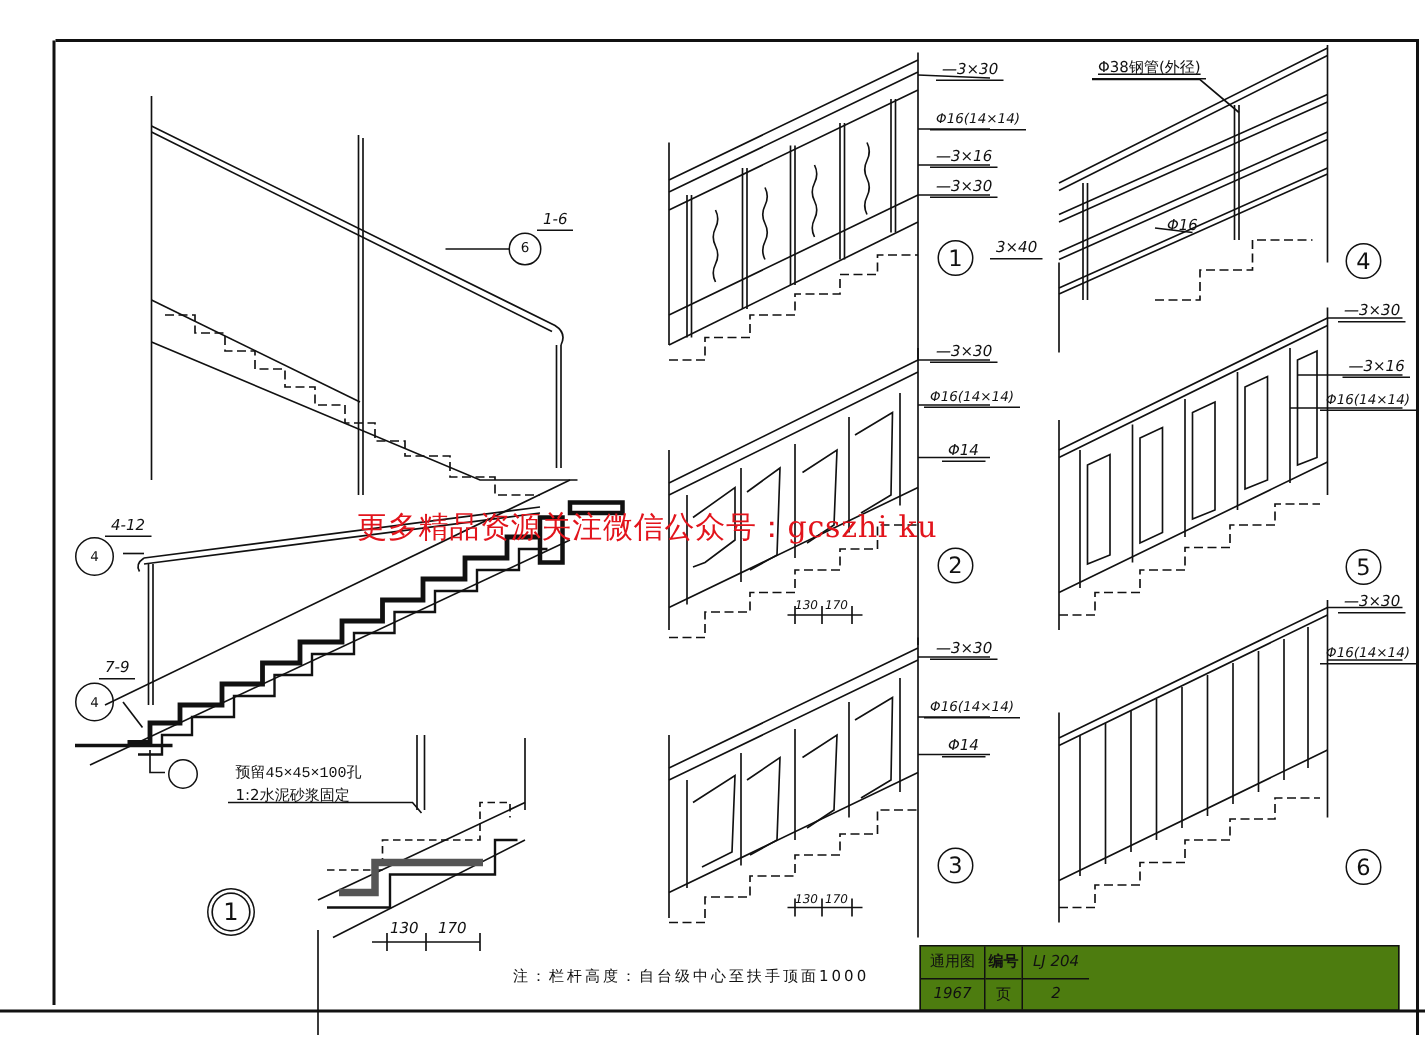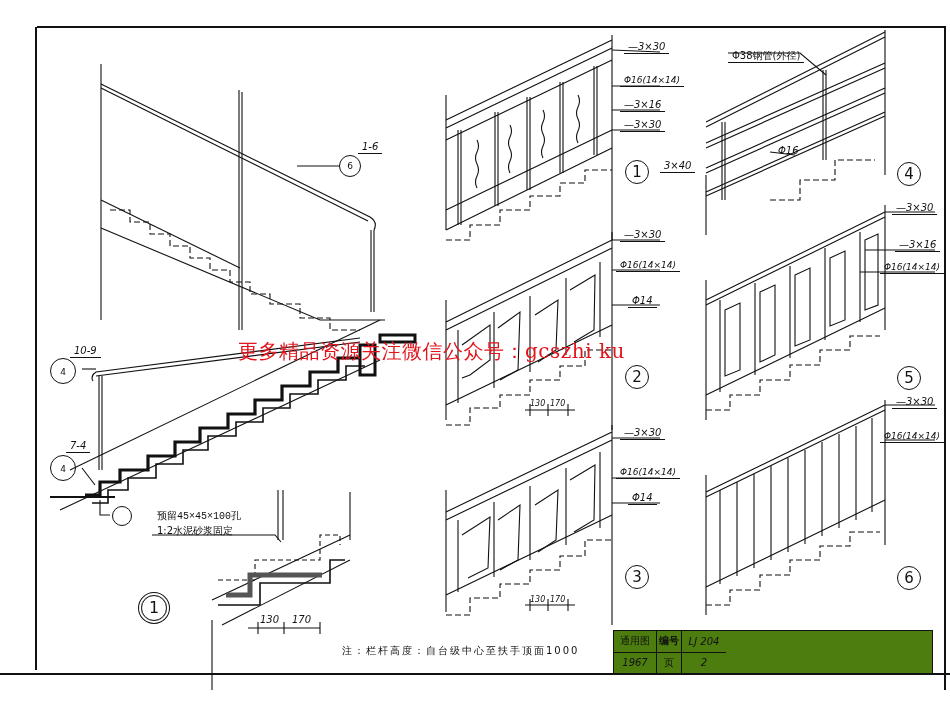--- a/index.html
+++ b/index.html
@@ -129,23 +129,23 @@
     <path d="M706 492 L885 405 M706 497 L885 410 M706 587 L885 500"></path>
     <path d="M720 490 L720 584 M737 482 L737 576 M754 474 L754 568 M771 466 L771 560 M788 458 L788 552 M805 450 L805 544 M822 442 L822 536 M839 434 L839 528 M856 426 L856 520 M872 418 L872 512"></path>
     <path d="M706 605 L730 605 L730 590 L760 590 L760 575 L790 575 L790 560 L820 560 L820 546 L850 546 L850 532 L880 532" stroke-dasharray="6 3"></path>
     <path d="M885 400 L885 545 M706 475 L706 615"></path>
     <path d="M885 405 L935 405 M885 440 L935 440"></path>
   </g>
 </svg>
 
 <div class="lbl ul" style="left:358px;top:142px;">1-6</div>
 <div class="num" style="left:339px;top:155px;width:20px;height:20px;line-height:20px;font-size:9px;"><span>6</span></div>
-<div class="lbl ul" style="left:70px;top:346px;">10-9</div>
+<div class="lbl ul" style="left:70px;top:346px;">4-12</div>
 <div class="num" style="left:50px;top:358px;width:24px;height:24px;line-height:26px;font-size:9px;"><span>4</span></div>
-<div class="lbl ul" style="left:66px;top:441px;">7-4</div>
+<div class="lbl ul" style="left:66px;top:441px;">7-9</div>
 <div class="num" style="left:50px;top:455px;width:24px;height:24px;line-height:26px;font-size:9px;"><span>4</span></div>
 <div class="num" style="left:112px;top:506px;width:18px;height:18px;line-height:18px;font-size:8px;"></div>
 
 <div class="lbl" style="left:157px;top:512px;font-style:normal;font-family:Liberation Mono, monospace;">预留45×45×100孔</div>
 <div class="lbl" style="left:157px;top:526px;font-style:normal;">1:2水泥砂浆固定</div>
 <div class="num big" style="left:141px;top:595px;">1</div>
 <div class="lbl" style="left:260px;top:615px;">130</div>
 <div class="lbl" style="left:292px;top:615px;">170</div>
 
 <div class="lbl ul" style="left:624px;top:42px;">—3×30</div>
@@ -162,21 +162,21 @@
 <div class="lbl" style="left:530px;top:400px;font-size:8px;">130</div>
 <div class="lbl" style="left:550px;top:400px;font-size:8px;">170</div>
 
 <div class="lbl ul" style="left:620px;top:428px;">—3×30</div>
 <div class="lbl ul" style="left:616px;top:468px;font-size:9px;">Φ16(14×14)</div>
 <div class="lbl ul" style="left:628px;top:493px;">Φ14</div>
 <div class="num" style="left:625px;top:565px;">3</div>
 <div class="lbl" style="left:530px;top:596px;font-size:8px;">130</div>
 <div class="lbl" style="left:550px;top:596px;font-size:8px;">170</div>
 
-<div class="lbl ul" style="left:728px;top:51px;font-style:normal;">Φ38钢管(外径)</div>
+<div class="lbl ul" style="left:728px;top:41px;font-style:normal;text-decoration:underline;">Φ38钢管(外径)</div>
 <div class="lbl" style="left:778px;top:146px;">Φ16</div>
 <div class="num" style="left:897px;top:162px;">4</div>
 
 <div class="lbl ul" style="left:892px;top:203px;">—3×30</div>
 <div class="lbl ul" style="left:895px;top:240px;">—3×16</div>
 <div class="lbl ul" style="left:880px;top:263px;font-size:9px;">Φ16(14×14)</div>
 <div class="num" style="left:897px;top:366px;">5</div>
 
 <div class="lbl ul" style="left:892px;top:397px;">—3×30</div>
 <div class="lbl ul" style="left:880px;top:432px;font-size:9px;">Φ16(14×14)</div>

